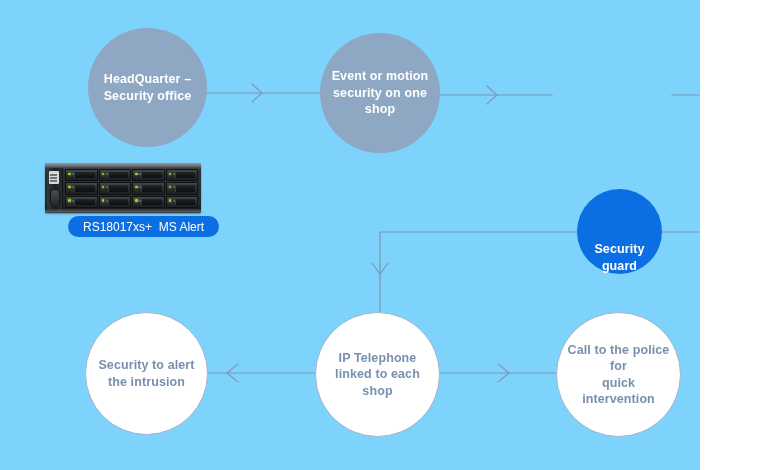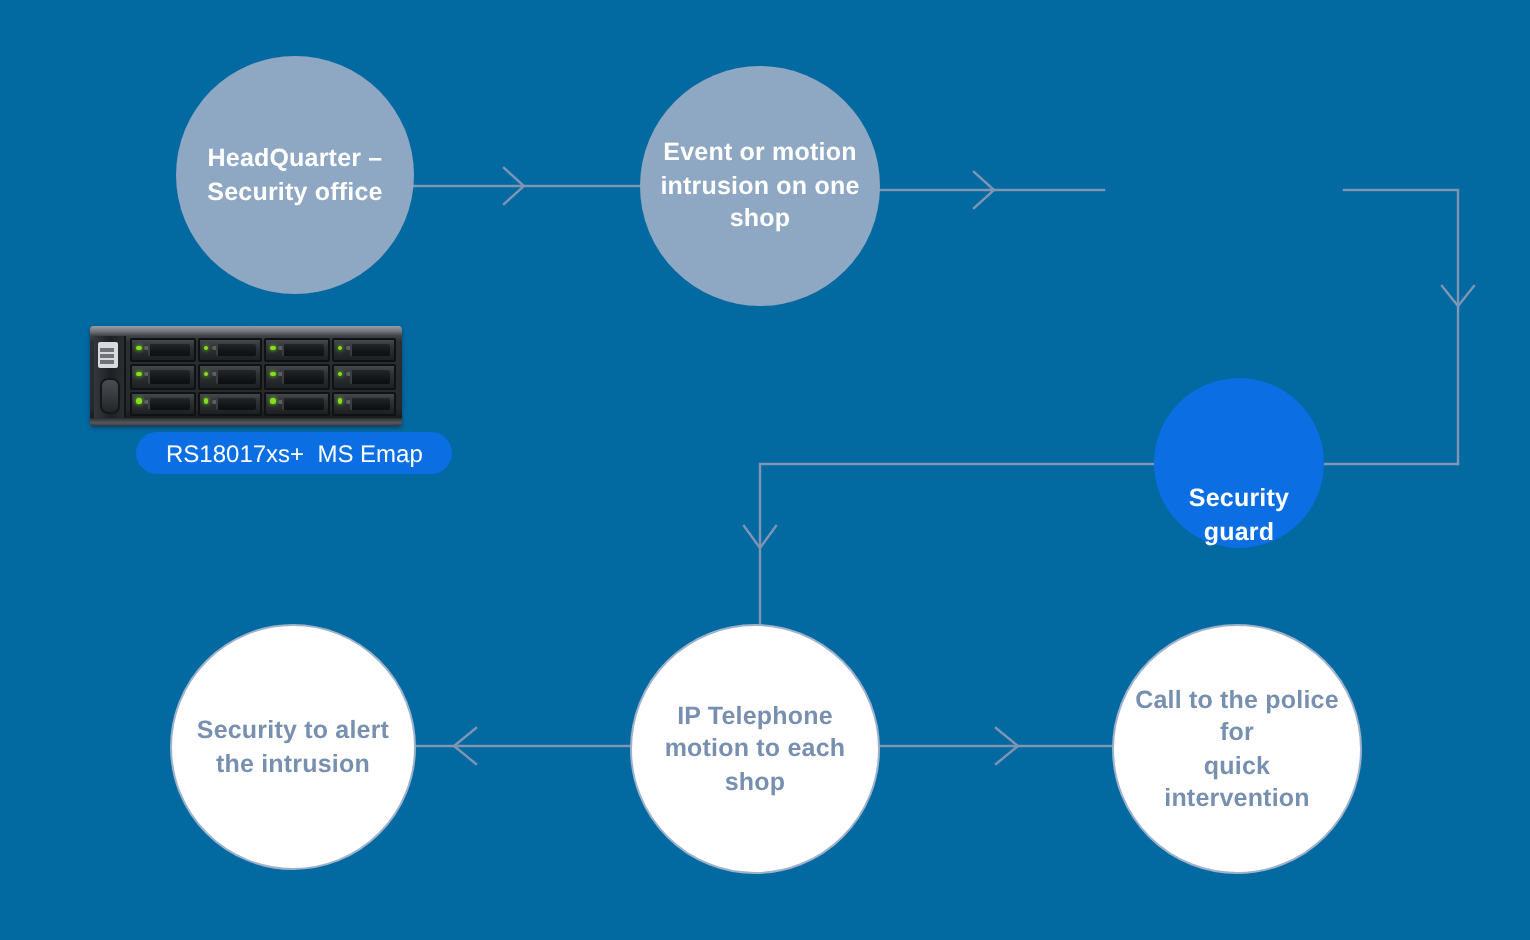--- a/index.html
+++ b/index.html
@@ -6,23 +6,23 @@
   html, body {
     margin: 0;
     padding: 0;
     background: #ffffff;
   }
   body {
     font-family: "Liberation Sans", sans-serif;
   }
   #canvas {
     position: relative;
-    width: 765px;
+    width: 700px;
     height: 470px;
-    background: #0369a1;
+    background: #7dd3fc;
     overflow: hidden;
   }
   #wires {
     position: absolute;
     left: 0;
     top: 0;
     width: 765px;
     height: 470px;
     pointer-events: none;
   }
@@ -225,38 +225,38 @@
     </g>
   </svg>
 
   <div class="node filled" style="left:88px; top:28px; width:119px; height:119px;">
     <span class="label">HeadQuarter –
 Security office</span>
   </div>
 
   <div class="node filled" style="left:320px; top:33px; width:120px; height:120px;">
     <span class="label">Event or motion
-intrusion on one
+security on one
 shop</span>
   </div>
 
 
   <div class="node accent" style="left:577px; top:189px; width:85px; height:85px;align-items:flex-end;">
     <span class="label">Security
 guard</span>
   </div>
 
   <div class="node outline" style="left:85px; top:312px; width:123px; height:123px;">
     <span class="label">Security to alert
 the intrusion</span>
   </div>
 
   <div class="node outline" style="left:315px; top:312px; width:125px; height:125px;">
     <span class="label">IP Telephone
-motion to each shop</span>
+linked to each shop</span>
   </div>
 
   <div class="node outline" style="left:556px; top:312px; width:125px; height:125px;">
     <span class="label">Call to the police for
 quick intervention</span>
   </div>
 
   <div id="server">
     <div class="srv-body">
       <div class="srv-top"></div>
@@ -327,15 +327,15 @@
         <div class="bay">
             <span class="led"></span>
             <span class="slit"></span>
             <span class="handle"></span>
           </div>
       </div>
       <div class="srv-bottom"></div>
     </div>
   </div>
 
-  <div id="badge">RS18017xs+  MS Emap</div>
+  <div id="badge">RS18017xs+  MS Alert</div>
 
 </div>
 
 </body></html>

